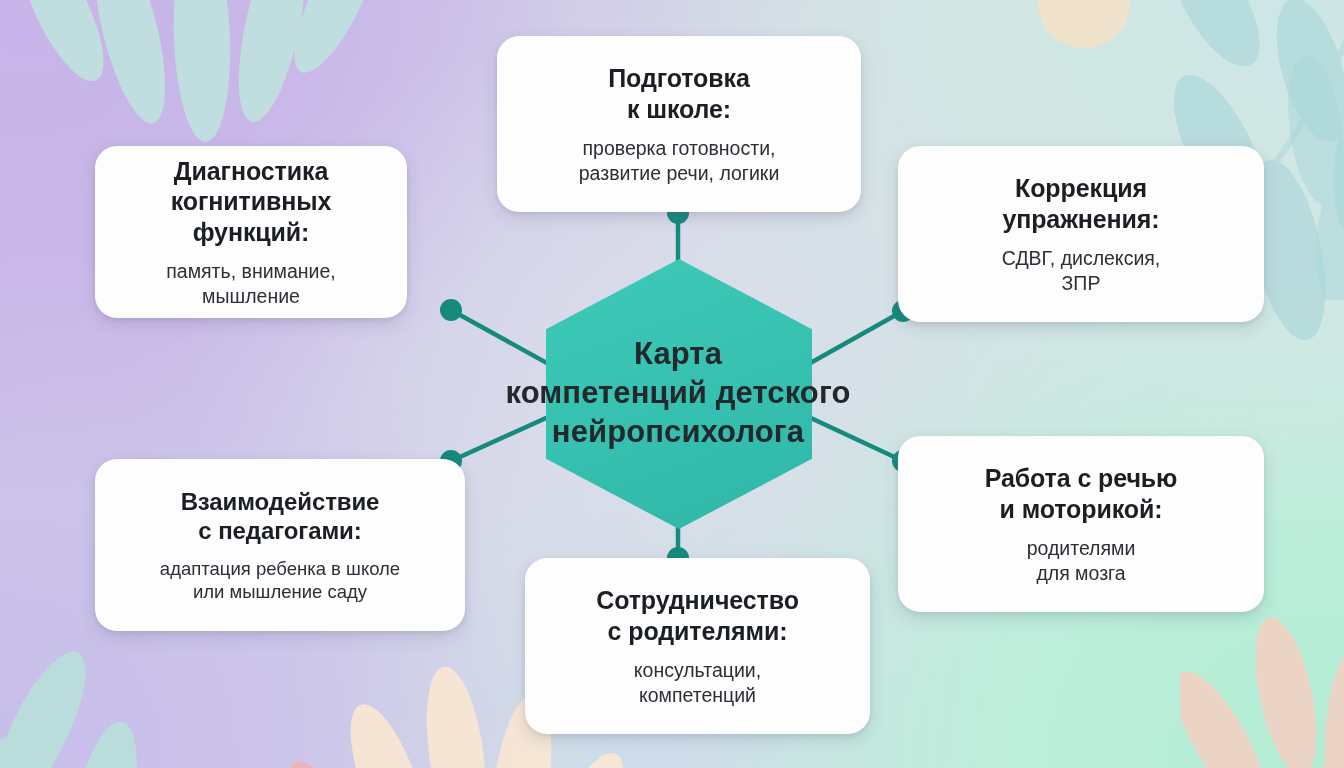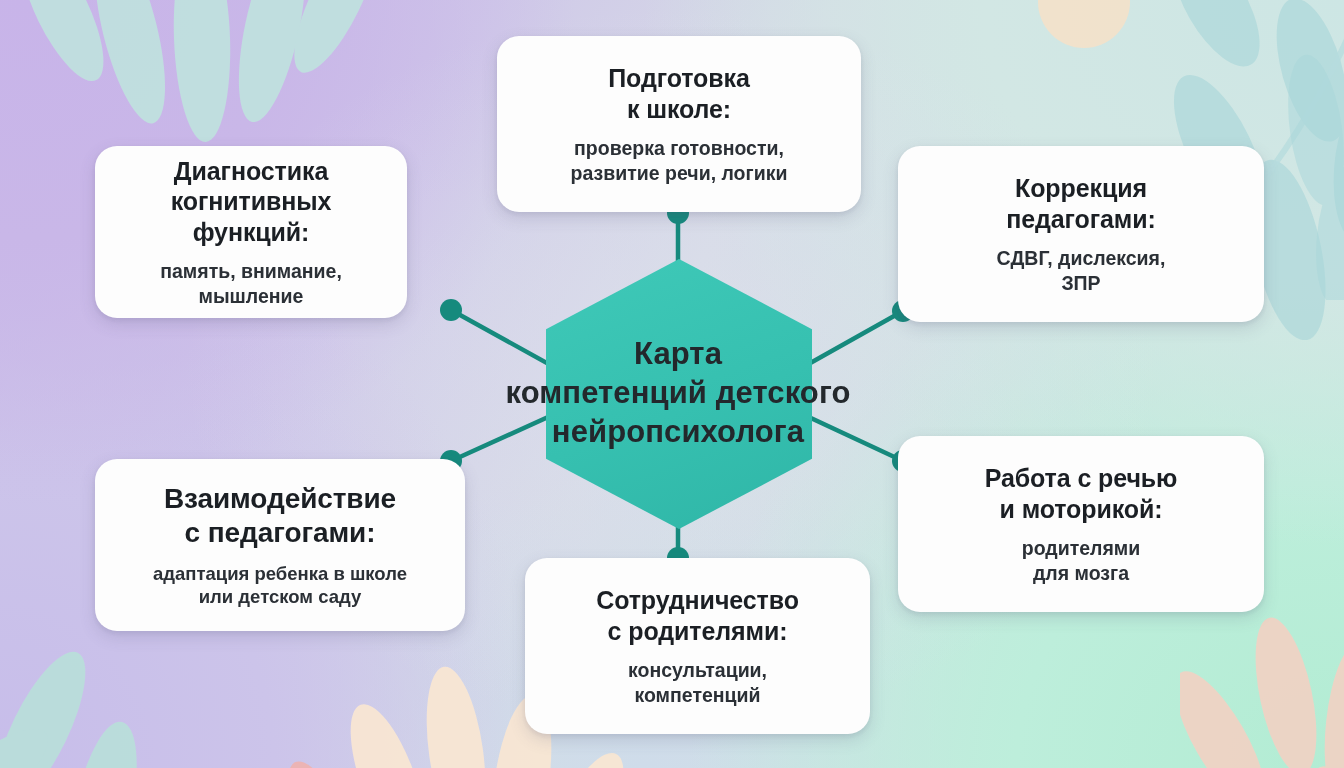--- a/index.html
+++ b/index.html
@@ -59,24 +59,24 @@
     display:flex;flex-direction:column;align-items:center;justify-content:center;
     box-sizing:border-box;padding:14px 16px;
   }
   .card-title{
     font-size:25px;font-weight:700;line-height:1.22;
     color:#1b1f24;text-align:center;white-space:pre-line;
     letter-spacing:-.1px;
   }
   .card-sub{
     margin-top:12px;
-    font-size:19.5px;font-weight:700;line-height:1.25;
+    font-size:19.5px;font-weight:400;line-height:1.25;
     color:#2b3036;text-align:center;white-space:pre-line;
   }
-  .card-sm .card-title{font-size:28px;}
+  .card-sm .card-title{font-size:24px;}
   .card-sm .card-sub{font-size:18.5px;}
 
   
   #card-diagnostics{left:95px; top:146px; width:312px;height:172px;}
   #card-school     {left:497px;top:36px;  width:364px;height:176px;}
   #card-correction {left:898px;top:146px; width:366px;height:176px;}
   #card-teachers   {left:95px; top:459px; width:370px;height:172px;}
   #card-parents    {left:525px;top:558px; width:345px;height:176px;}
   #card-speech     {left:898px;top:436px; width:366px;height:176px;}
 </style>
@@ -186,30 +186,30 @@
 
   <div class="card" id="card-school">
     <div class="card-title">Подготовка
 к школе:</div>
     <div class="card-sub">проверка готовности,
 развитие речи, логики</div>
   </div>
 
   <div class="card" id="card-correction">
     <div class="card-title">Коррекция
-педагогами:</div>
+упражнения:</div>
     <div class="card-sub">СДВГ, дислексия,
 ЗПР</div>
   </div>
 
   <div class="card card-sm" id="card-teachers">
     <div class="card-title">Взаимодействие
 с педагогами:</div>
     <div class="card-sub">адаптация ребенка в школе
-или детском саду</div>
+или мышление саду</div>
   </div>
 
   <div class="card" id="card-parents">
     <div class="card-title">Сотрудничество
 с родителями:</div>
     <div class="card-sub">консультации,
 компетенций</div>
   </div>
 
   <div class="card" id="card-speech">

